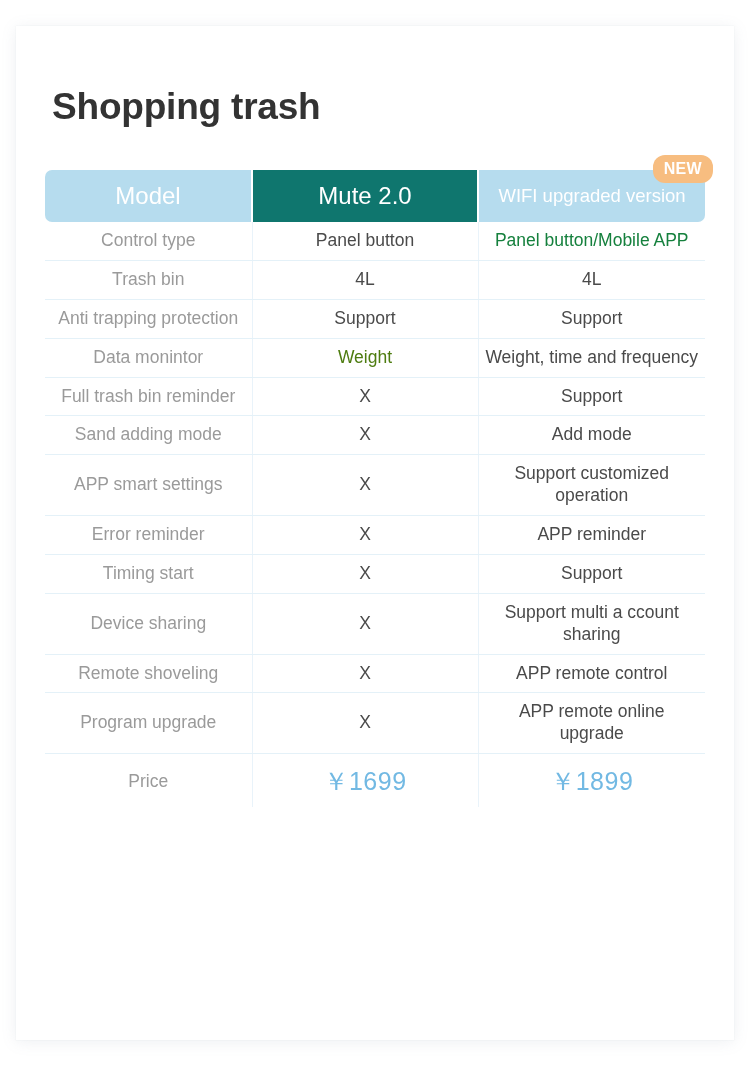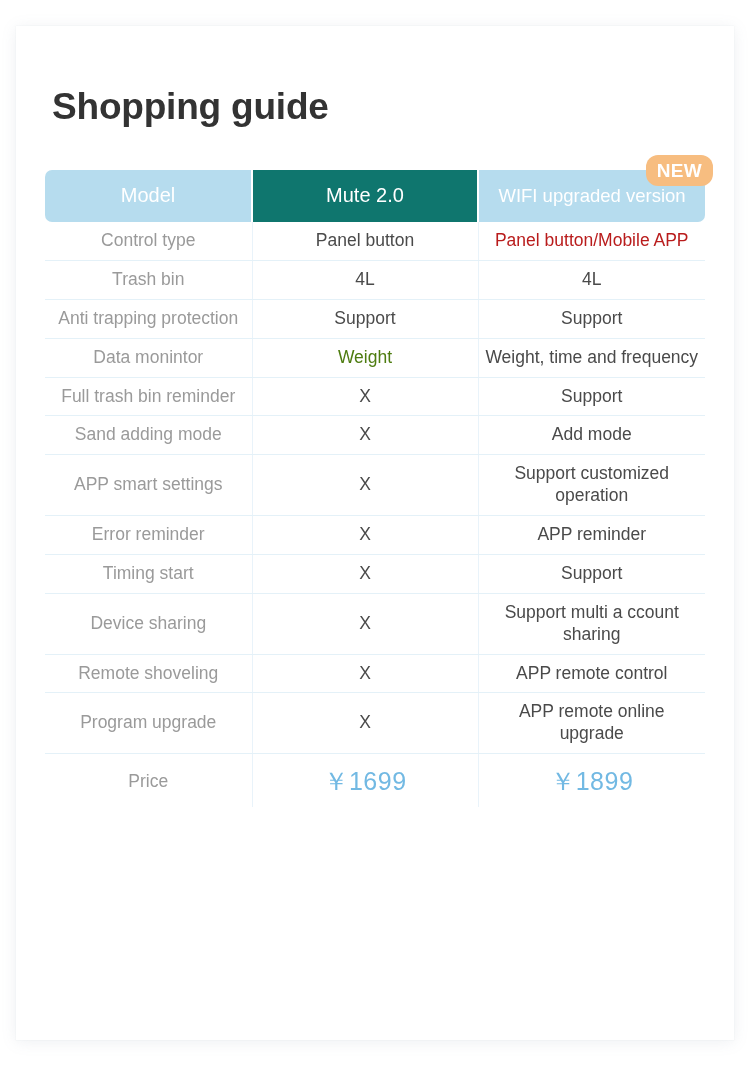--- a/index.html
+++ b/index.html
@@ -60,21 +60,21 @@
   table.spec col.c2 { width: 227px; }
 
   
   thead tr {
     height: 52px;
   }
   thead th {
     background: #b6dcee;
     color: #ffffff;
     font-weight: normal;
-    font-size: 20px;
+    font-size: 24px;
     text-align: center;
     vertical-align: middle;
     line-height: 1.16;
     padding: 4px 6px;
     border-left: 2px solid #ffffff;
   }
   thead th:first-child {
     border-left: none;
     border-top-left-radius: 7px;
     border-bottom-left-radius: 7px;
@@ -88,21 +88,21 @@
     position: relative;
   }
 
   
   .new-badge {
     position: absolute;
     right: -8px;
     top: -15px;
     background: #f7bd80;
     color: #ffffff;
-    font-size: 19px;
+    font-size: 16px;
     font-weight: bold;
     line-height: 1;
     padding: 6px 11px 6px 11px;
     border-radius: 12px;
     letter-spacing: 0.3px;
     z-index: 5;
     white-space: nowrap;
   }
 
   
@@ -134,21 +134,21 @@
     color: #72b9e3;
     font-size: 25px;
     letter-spacing: 0.5px;
   }
 </style>
 </head>
 <body>
 
 <div class="card">
 
-  <div class="page-title">Shopping guide</div>
+  <div class="page-title">Shopping trash</div>
 
   <div class="table-wrap">
     <table class="spec">
       <colgroup>
         <col class="c0">
           <col class="c1">
           <col class="c2">
       </colgroup>
 
       <thead>
@@ -159,21 +159,21 @@
             <span>WIFI upgraded version</span>
             <span class="new-badge" style="background: rgb(247, 189, 128);">NEW</span>
           </th>
         </tr>
       </thead>
 
       <tbody>
           <tr>
             <td style="color: rgb(154, 154, 154); border-bottom-color: rgb(228, 241, 248);">Control type</td>
             <td style="color: rgb(74, 74, 74); border-bottom-color: rgb(228, 241, 248);">Panel button</td>
-            <td style="color: #b91c1c; border-bottom-color: rgb(228, 241, 248);">Panel button/Mobile APP</td>
+            <td style="color: #15803d; border-bottom-color: rgb(228, 241, 248);">Panel button/Mobile APP</td>
           </tr>
           <tr>
             <td style="color: rgb(154, 154, 154); border-bottom-color: rgb(228, 241, 248);">Trash bin</td>
             <td style="color: rgb(74, 74, 74); border-bottom-color: rgb(228, 241, 248);">4L</td>
             <td style="color: rgb(74, 74, 74); border-bottom-color: rgb(228, 241, 248);">4L</td>
           </tr>
           <tr>
             <td style="color: rgb(154, 154, 154); border-bottom-color: rgb(228, 241, 248);">Anti trapping protection</td>
             <td style="color: rgb(74, 74, 74); border-bottom-color: rgb(228, 241, 248);">Support</td>
             <td style="color: rgb(74, 74, 74); border-bottom-color: rgb(228, 241, 248);">Support</td>

